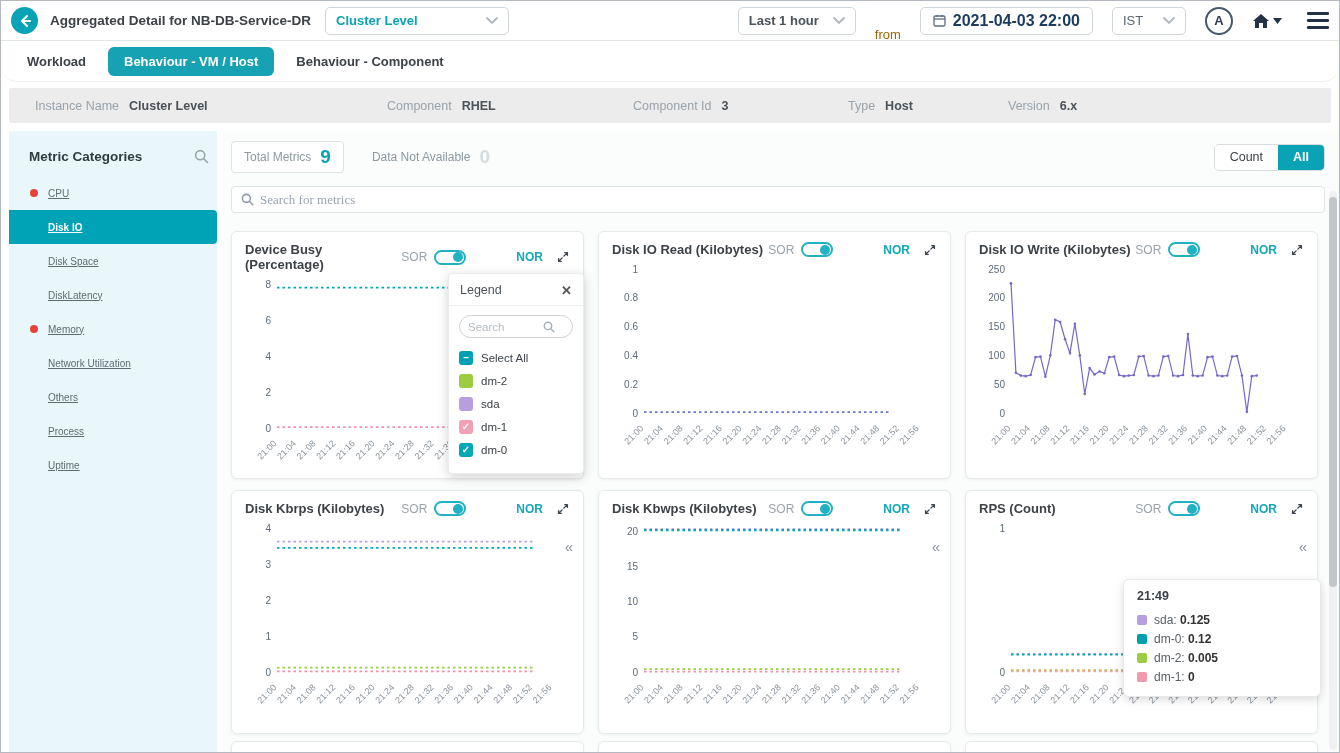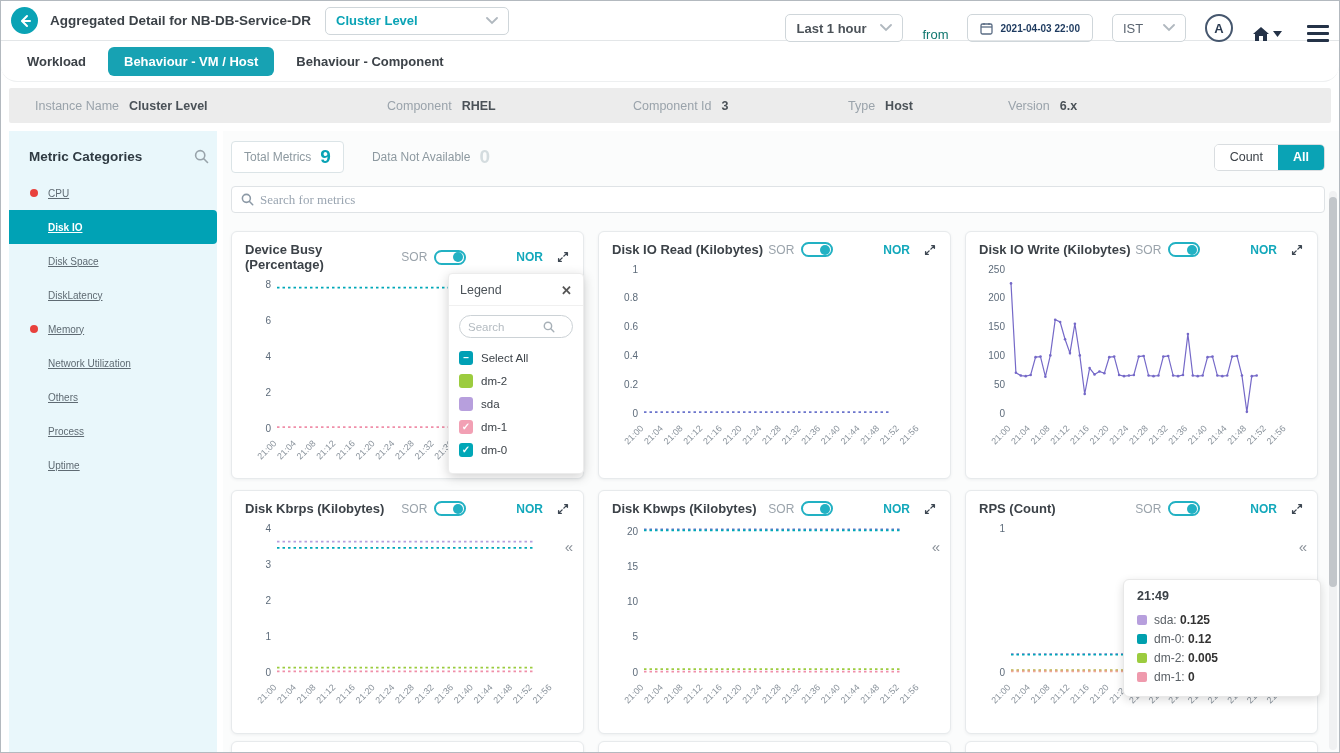--- a/index.html
+++ b/index.html
@@ -7,24 +7,24 @@
   .page { position:relative; width:1340px; height:753px; background:#fff; border:1px solid #b3b9bf; overflow:hidden; }
 
   
   .topbar { position:absolute; top:0; left:0; right:0; height:40px; background:#fff; border-bottom:1px solid #e3e6e8; display:flex; align-items:center; padding:0 10px; }
   .back-btn { width:27px; height:27px; border-radius:50%; background:#0aa3b5; color:#fff; display:flex; align-items:center; justify-content:center; cursor:pointer; flex:0 0 auto; }
   .page-title { font-size:13.5px; font-weight:bold; color:#3c4248; margin:0 14px 0 12px; }
   .select-box { height:28px; border:1px solid #cfd6da; border-radius:5px; background:#fff; display:flex; align-items:center; padding:0 10px; gap:8px; cursor:pointer; }
   .select-box.wide { width:184px; justify-content:space-between; }
   .sel-teal { color:#0aa3b5; font-size:13px; font-weight:bold; }
   .sel-dark { color:#4b5258; font-size:13px; font-weight:bold; }
-  .topbar-right { margin-left:auto; display:flex; align-items:flex-end; gap:19px; }
-  .from-lbl { color:#0f766e; font-size:13px;margin-top:28px; }
+  .topbar-right { margin-left:auto; display:flex; align-items:center; gap:19px; }
+  .from-lbl { color:#a16207; font-size:13px;margin-top:28px; }
   .date-box { height:28px; border:1px solid #cfd6da; border-radius:5px; display:flex; align-items:center; gap:7px; padding:0 12px; cursor:pointer; }
-  .date-txt { color:#1d3a5f; font-size:10px; font-weight:bold; }
+  .date-txt { color:#1d3a5f; font-size:16px; font-weight:bold; }
   .avatar { width:28px; height:28px; border-radius:50%; border:2px solid #46576e; color:#2c3c52; font-size:13px; font-weight:bold; display:flex; align-items:center; justify-content:center; background:#fff; cursor:pointer; }
   .home-wrap { display:flex; align-items:center; gap:3px; cursor:pointer; }
   .burger { width:22px; display:flex; flex-direction:column; gap:4px; cursor:pointer; margin-left:6px; }
   .burger span { height:3px; background:#243247; border-radius:1px; }
 
   
   .tabbar { position:absolute; top:41px; left:0; right:0; height:40px; background:#fff; display:flex; align-items:center; gap:22px; padding:0 26px; border-bottom:1px solid #eef0f1;border-radius:16px; }
   .tab { font-size:13px; color:#3c4248; font-weight:bold; cursor:pointer; }
   .tab.active { background:#17a2b3; color:#fff; padding:7px 16px; border-radius:6px; }
 

